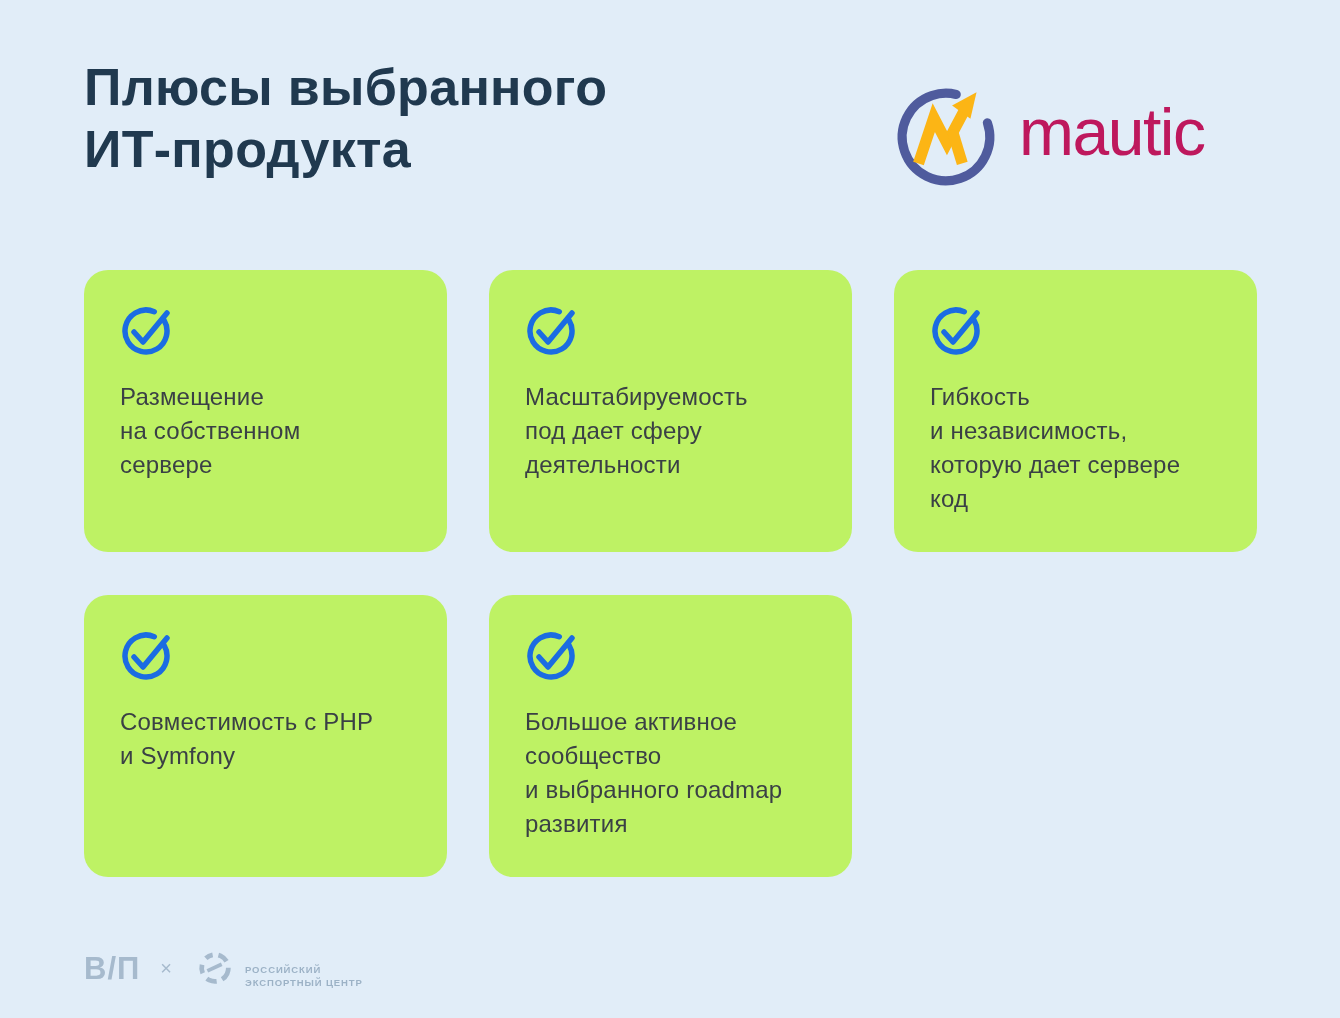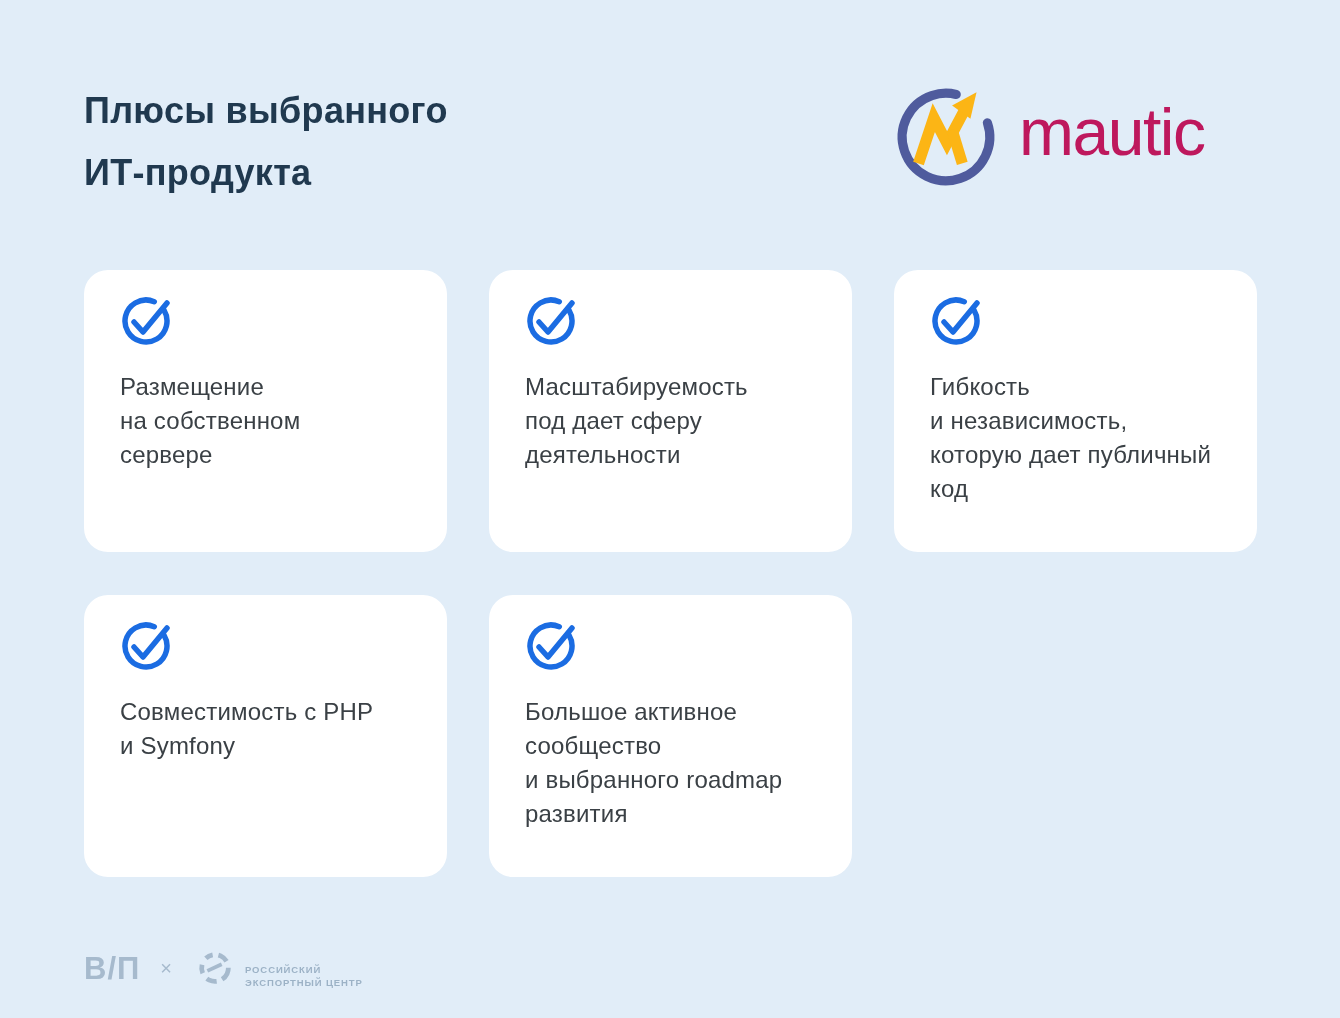--- a/index.html
+++ b/index.html
@@ -5,43 +5,43 @@
   html,body{margin:0;padding:0;}
   body{font-family:"Liberation Sans","DejaVu Sans",sans-serif;}
   .slide{
     position:relative;
     width:1340px;height:1018px;
     background:#E1EDF8;
     overflow:hidden;
   }
   
   .title{
-    position:absolute;left:84px;top:80px;
-    font-size:36px;line-height:62px;font-weight:700;
+    position:absolute;left:84px;top:56px;
+    font-size:52px;line-height:62px;font-weight:700;
     color:#20394F;letter-spacing:0.3px;margin:0;
   }
   .title span{display:block;}
   
   .brand{
     position:absolute;left:891px;top:80px;
     display:flex;align-items:center;gap:16px;
   }
   .brand .wordmark{
     font-size:66px;font-weight:400;color:#be185d;
     letter-spacing:-1.5px;line-height:1;margin-top:-8px;
   }
   
   .grid{
     position:absolute;left:84px;top:270px;width:1173px;
     display:grid;grid-template-columns:repeat(3,1fr);
     grid-auto-rows:282px;gap:43px 42px;
   }
   .card{
-    background:#ffffff;border-radius:24px;
-    padding:20px 36px;box-sizing:border-box;
+    background:#bef264;border-radius:24px;
+    padding:30px 36px;box-sizing:border-box;
   }
   .card .check{display:block;}
   .card-text{
     margin-top:24px;
     font-size:24px;line-height:34px;color:#3A4045;
     white-space:pre-line;letter-spacing:0.2px;
   }
   
   .footer{
     position:absolute;left:84px;top:946px;height:44px;
@@ -104,21 +104,21 @@
 деятельности</div>
     </div>
 
     <div class="card">
       <svg class="check" width="56" height="56" viewBox="0 0 56 56">
         <circle cx="26" cy="31" r="21" fill="none" stroke="#1B6CE2" stroke-width="5.5" stroke-linecap="round" stroke-dasharray="118 13.95" transform="rotate(-31 26 31)"></circle>
         <polyline points="14,32 23,42 47,13" fill="none" stroke="#1B6CE2" stroke-width="5.5" stroke-linecap="round" stroke-linejoin="round"></polyline>
       </svg>
       <div class="card-text">Гибкость
 и независимость,
-которую дает публичный
+которую дает сервере
 код</div>
     </div>
 
     <div class="card">
       <svg class="check" width="56" height="56" viewBox="0 0 56 56">
         <circle cx="26" cy="31" r="21" fill="none" stroke="#1B6CE2" stroke-width="5.5" stroke-linecap="round" stroke-dasharray="118 13.95" transform="rotate(-31 26 31)"></circle>
         <polyline points="14,32 23,42 47,13" fill="none" stroke="#1B6CE2" stroke-width="5.5" stroke-linecap="round" stroke-linejoin="round"></polyline>
       </svg>
       <div class="card-text">Совместимость с PHP
 и Symfony</div>

